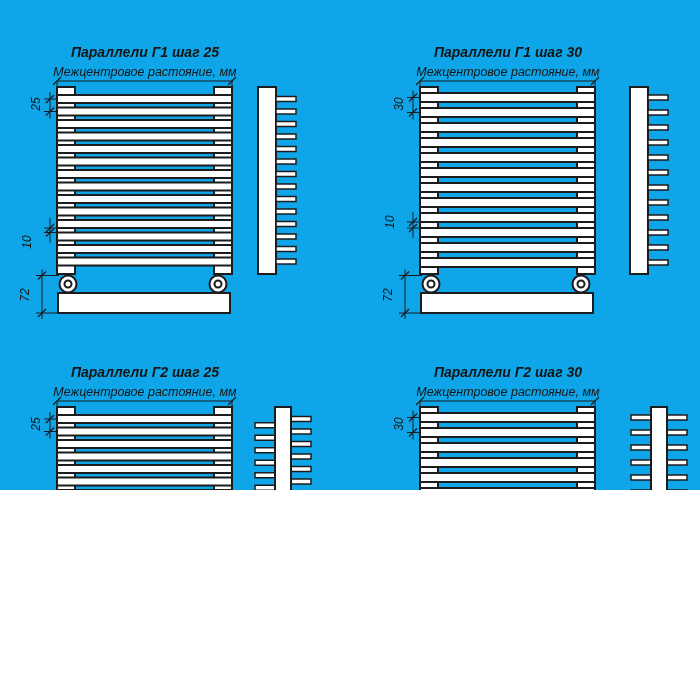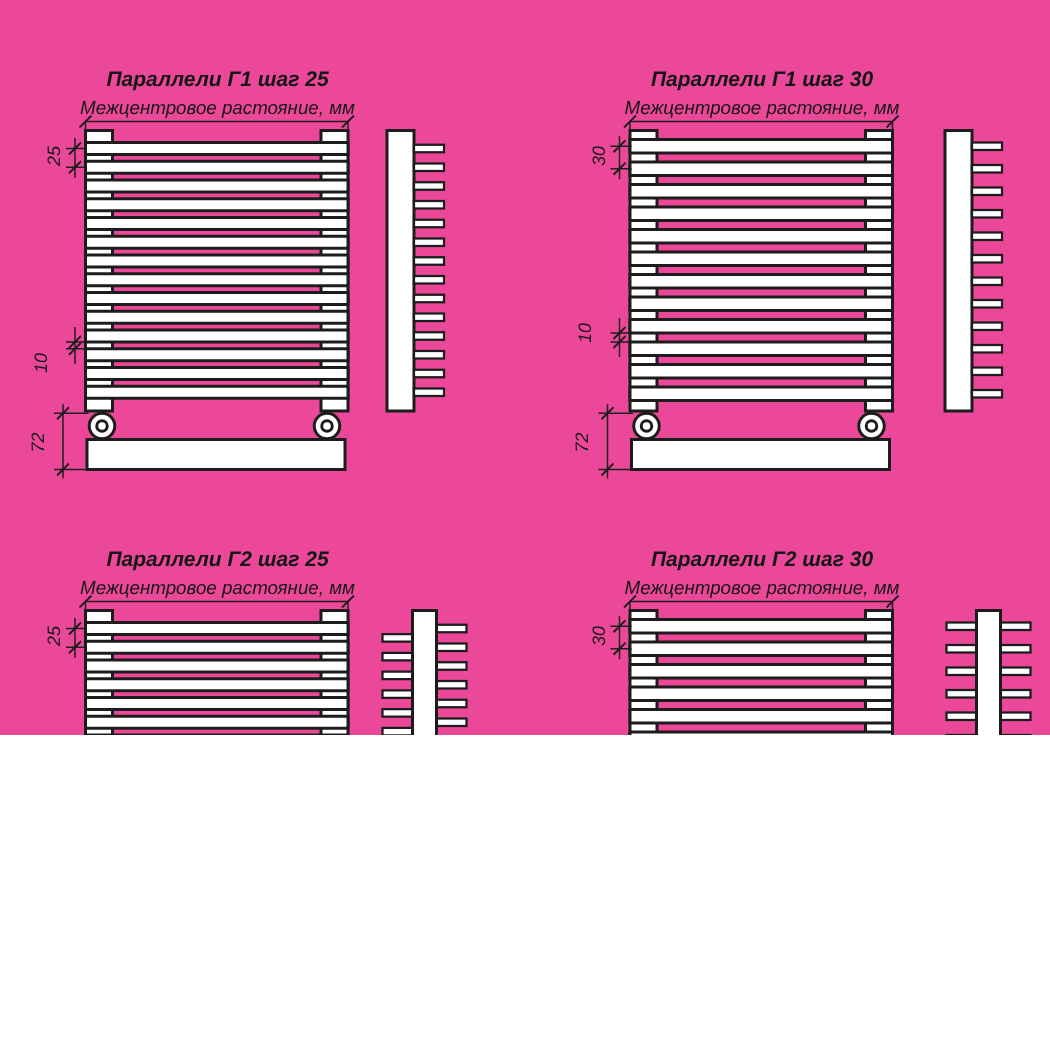--- a/index.html
+++ b/index.html
@@ -1,16 +1,16 @@
 <!DOCTYPE html>
 <html><head>
 <meta charset="utf-8">
 <style>
   html,body{margin:0;padding:0;background:#ffffff;}
-  .sheet{position:relative;width:700px;height:490px;background:#ec4899;overflow:hidden;}
+  .sheet{position:relative;width:700px;height:490px;background:#0ea5e9;overflow:hidden;}
   svg{display:block;}
   text{font-family:"Liberation Sans", sans-serif;font-style:italic;fill:#161616;}
   .title{font-size:14px;font-weight:bold;}
   .subtitle{font-size:12.5px;}
   .dim{font-size:12px;}
 </style>
 </head>
 <body>
 
 <div class="sheet">

